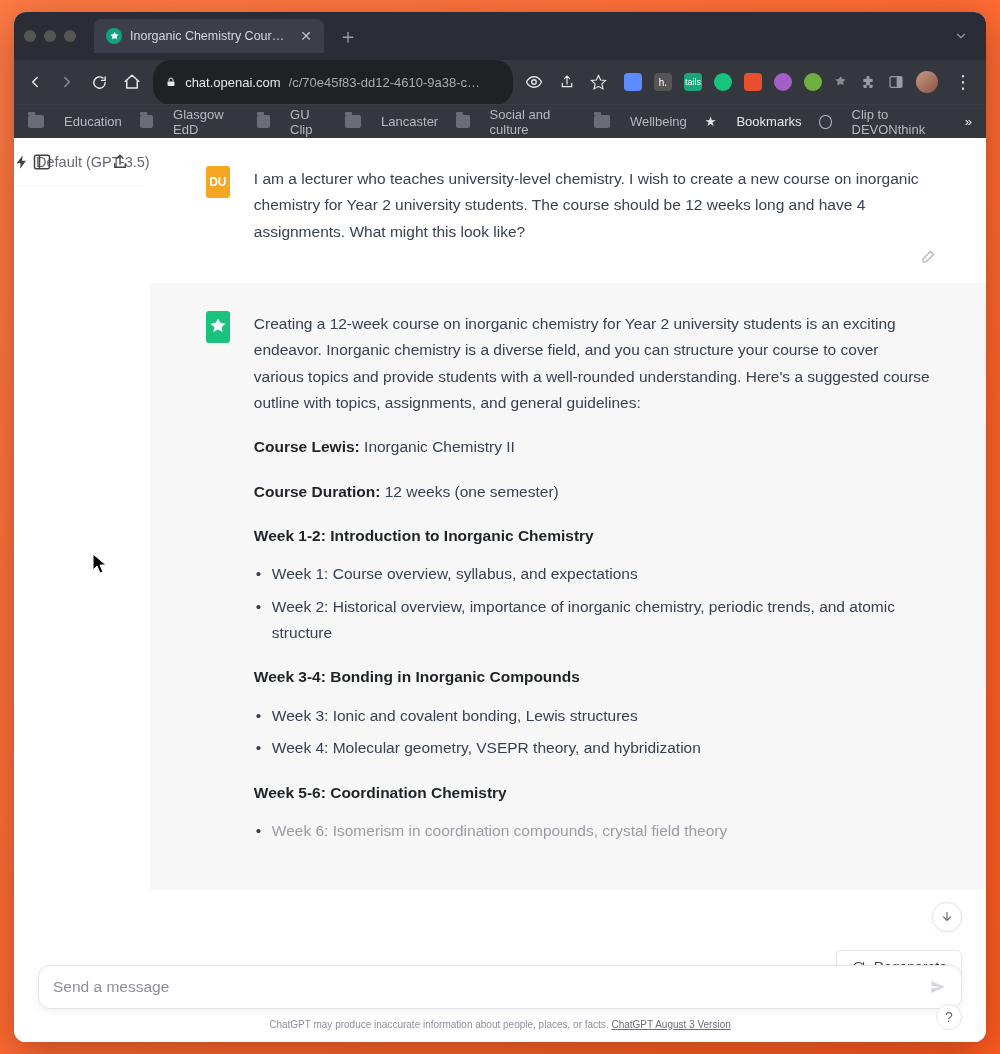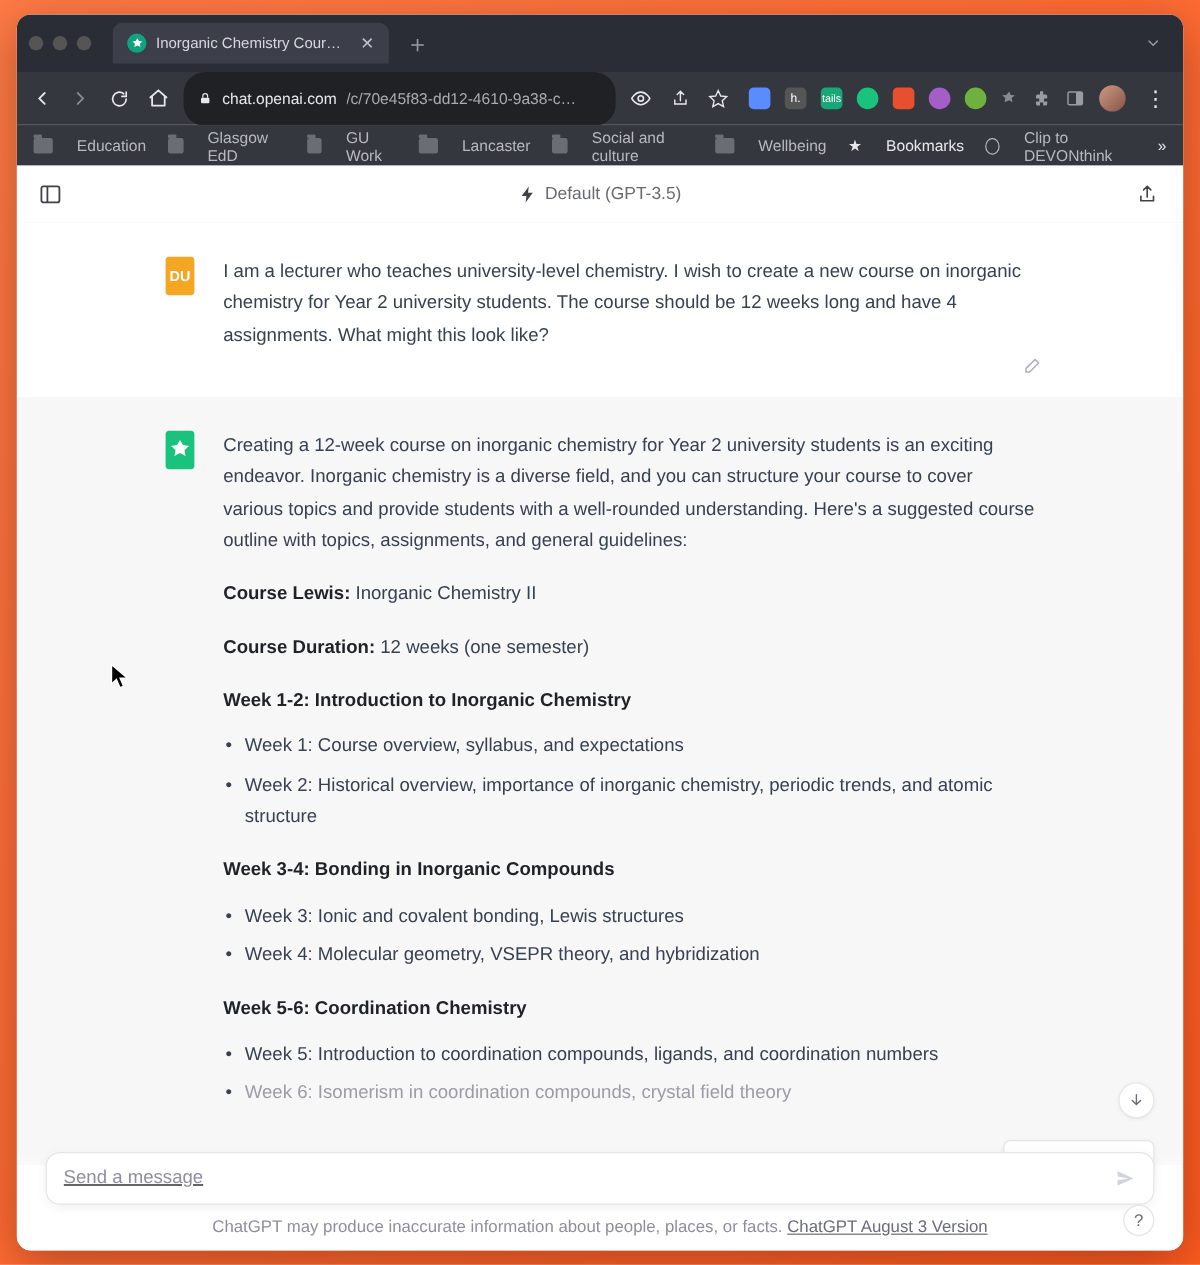--- a/index.html
+++ b/index.html
@@ -100,21 +100,20 @@
   .bm-folder::before { content:""; position:absolute; top:-3px; left:0; width:7px; height:3px; background:#6b6d74; border-radius:1px 1px 0 0; }
   .bm-star { color:#e7e8ea; }
   .bm-globe { width:14px; height:14px; border:1.5px solid #b7b9bf; border-radius:50%; }
   .bmbar-right { margin-left:auto; color:#e7e8ea; }
 
   
   .app {
     flex:1;
     background:#fff;
     display:flex;
-    flex-direction:column;
     position:relative;
     overflow:hidden;
   }
   .app-header {
     height:48px;
     display:flex;
     align-items:center;
     justify-content:center;
     position:relative;
     border-bottom:1px solid rgba(0,0,0,0.02);
@@ -215,34 +214,33 @@
     background:linear-gradient(180deg, rgba(255,255,255,0) 0%, #fff 40%);
   }
   .composer {
     background:#fff;
     border:1px solid #e5e5e5;
     border-radius:12px;
     box-shadow:0 2px 10px rgba(0,0,0,0.06);
     display:flex;
     align-items:flex-start;
     padding:12px 14px;
-    text-decoration:underline;
   }
   .composer input {
     flex:1;
     border:none;
     outline:none;
     font-size:15.5px;
     color:#40414f;
   }
   .composer input::placeholder { color:#8e8ea0; }
   .send-btn { color:#d1d5db; }
   .footer {
     text-align:center;
-    font-size:14px;
+    font-size:10px;
     color:#8e8ea0;
     margin-top:10px;
   }
   .footer a { color:#6b6c7b; text-decoration:underline; }
   .help-btn {
     position:absolute;
     right:24px; bottom:12px;
     width:26px; height:26px;
     border:1px solid #e5e5e5;
     border-radius:50%;
@@ -361,21 +359,21 @@
     <div class="bm">
         <div class="bm-folder"></div>
         <span>Education</span>
       </div>
     <div class="bm">
         <div class="bm-folder"></div>
         <span>Glasgow EdD</span>
       </div>
     <div class="bm">
         <div class="bm-folder"></div>
-        <span>GU Work</span>
+        <span>GU Clip</span>
       </div>
     <div class="bm">
         <div class="bm-folder"></div>
         <span>Lancaster</span>
       </div>
     <div class="bm">
         <div class="bm-folder"></div>
         <span>Social and culture</span>
       </div>
     <div class="bm">
@@ -444,21 +442,20 @@
             </ul>
 
             <p><strong>Week 3-4: Bonding in Inorganic Compounds</strong></p>
             <ul>
               <li>Week 3: Ionic and covalent bonding, Lewis structures</li>
               <li>Week 4: Molecular geometry, VSEPR theory, and hybridization</li>
             </ul>
 
             <p><strong>Week 5-6: Coordination Chemistry</strong></p>
             <ul>
-              <li>Week 5: Introduction to coordination compounds, ligands, and coordination numbers</li>
               <li style="color:#9b9ca5">Week 6: Isomerism in coordination compounds, crystal field theory</li>
             </ul>
           </div>
         </div>
       </div>
     </div>
 
     <div class="scroll-down">
       <svg width="14" height="14" viewBox="0 0 24 24">
           <path d="M12 4v14M6 12l6 6 6-6" stroke="#6b6c7b" stroke-width="2" fill="none" stroke-linecap="round"></path>

